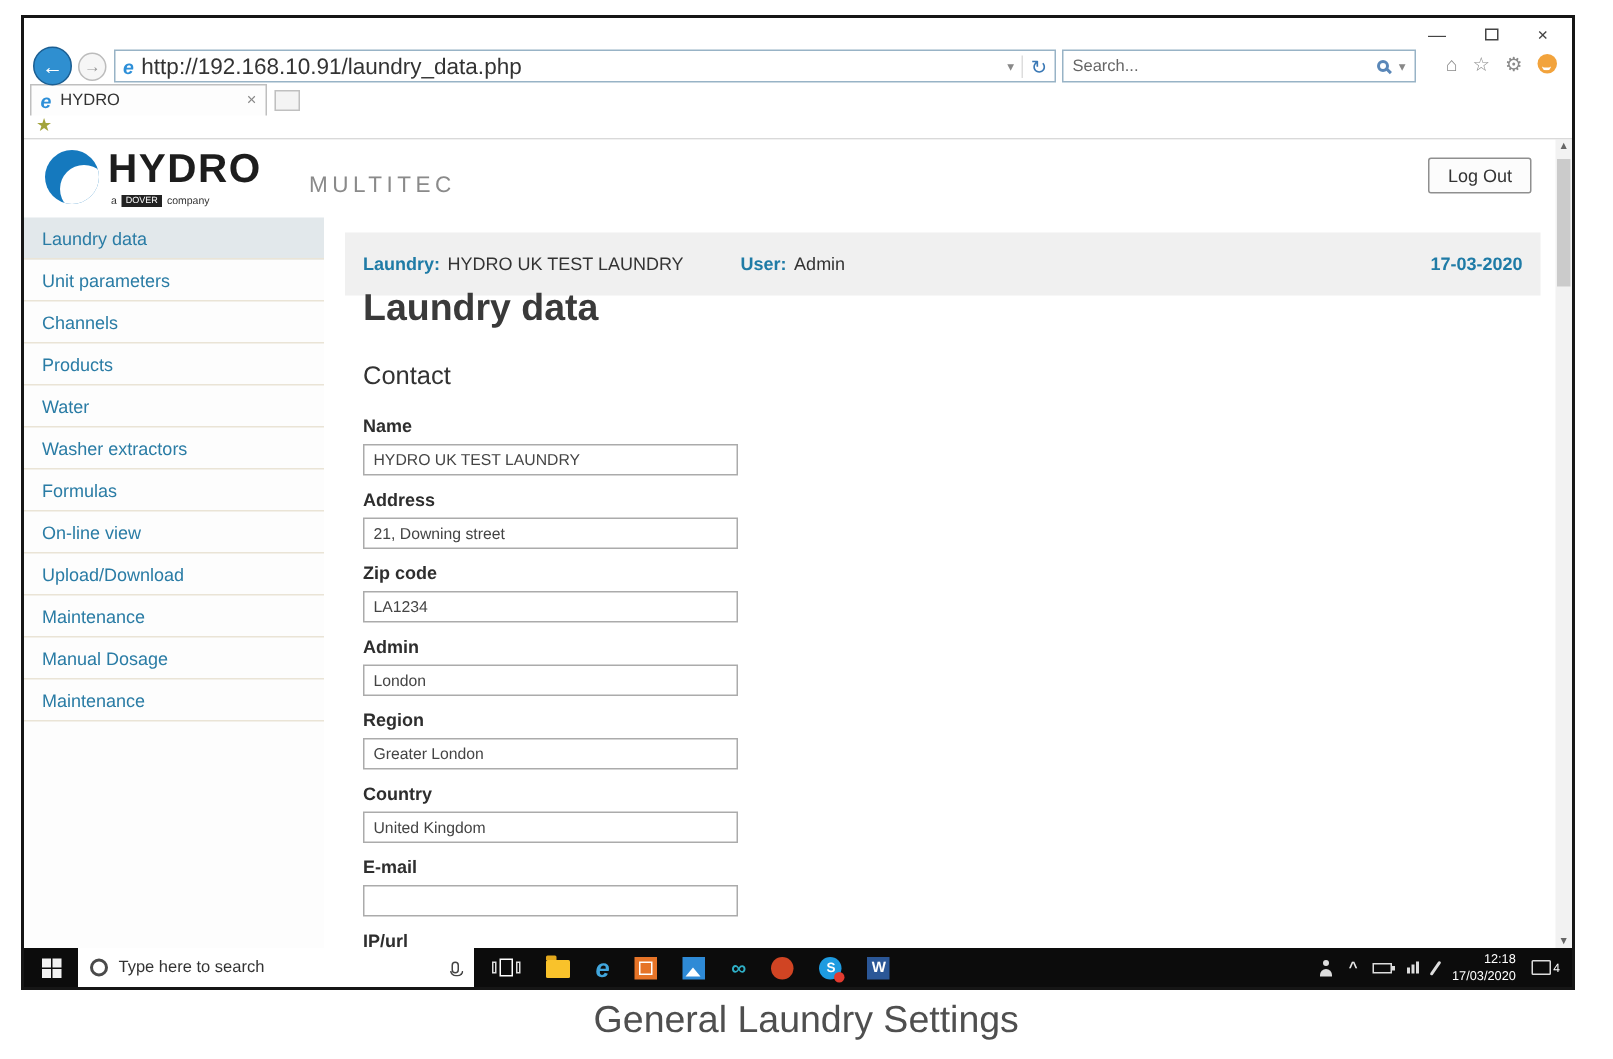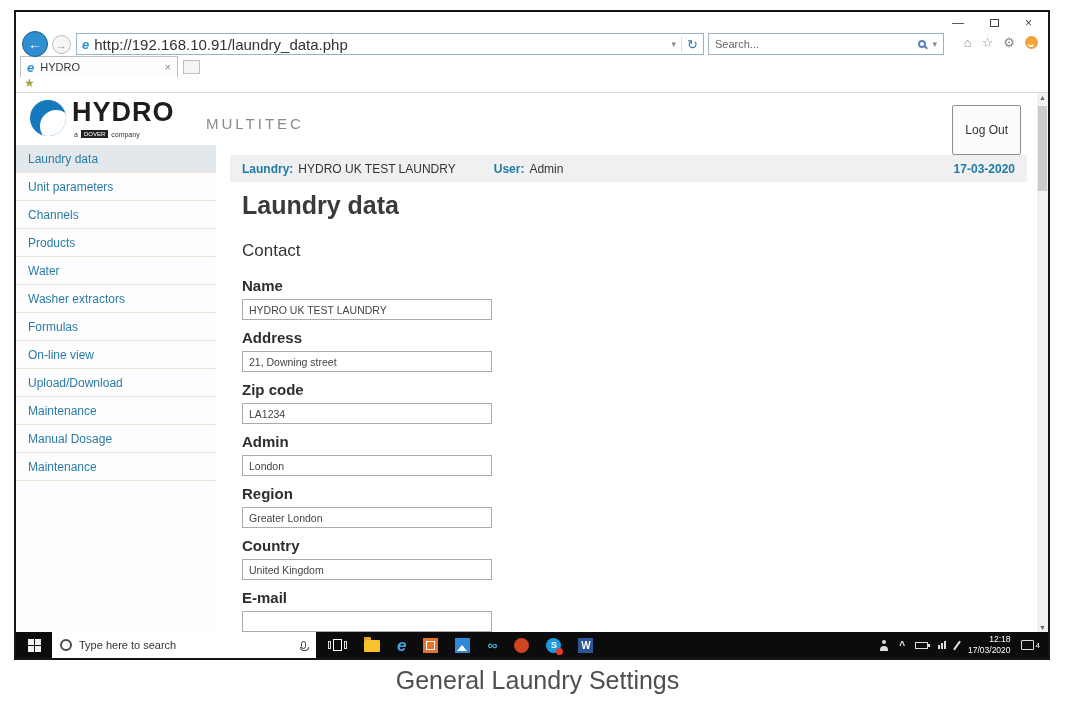--- a/index.html
+++ b/index.html
@@ -43,39 +43,39 @@
   .sb-thumb { position:absolute; top:13px; left:1px; width:9px; height:85px; background:#cbcbcb; }
 
   
   .site-header { position:absolute; left:0; top:0; right:11px; height:52px; background:#fff; }
   .logo-circle { position:absolute; left:14px; top:7px; width:36px; height:36px; border-radius:50%; background:#1579be; overflow:hidden; }
   .logo-circle::after { content:""; position:absolute; left:10px; top:10px; width:32px; height:32px; border-radius:50%; background:#fff; }
   .logo-text { position:absolute; left:56px; top:4px; font-size:27px; font-weight:bold; color:#1d1d1d; letter-spacing:1px; }
   .tagline { position:absolute; left:58px; top:37px; font-size:7px; color:#333; display:flex; gap:3px; align-items:center; }
   .tagline .dover { background:#222; color:#fff; padding:0 3px; font-size:6px; line-height:8px; }
   .product { position:absolute; left:190px; top:22px; font-size:15px; letter-spacing:3px; color:#8a8a8a; }
-  .logout { position:absolute; right:16px; top:12px; border:1px solid #8f8f8f; background:#fcfcfc; font-size:12px; color:#333; padding:17px 12px; border-radius:2px; }
+  .logout { position:absolute; right:16px; top:12px; border:1px solid #8f8f8f; background:#fcfcfc; font-size:12px; color:#333; padding:4px 12px; border-radius:2px; }
 
   
   .sidebar { position:absolute; left:0; top:52px; width:200px; bottom:0; background:#fdfdfd; }
   .side-item { height:28px; line-height:28px; padding-left:12px; font-size:12px; color:#2a7ca5; border-bottom:1px solid #eae4d6; cursor:default; }
   .side-item.active { background:#e2e8eb; }
 
   
   .main { position:absolute; left:200px; top:52px; right:11px; bottom:0; }
-  .infobar { position:absolute; left:14px; right:10px; top:10px; height:27px; background:#f0f0f0; display:flex; align-items:center; font-size:12px; padding:0 12px; }
+  .infobar { position:absolute; left:14px; right:10px; top:10px; height:42px; background:#f0f0f0; display:flex; align-items:center; font-size:12px; padding:0 12px; }
   .ib-label { color:#1f7ba6; font-weight:bold; margin-right:5px; }
   .ib-value { color:#333; margin-right:38px; }
   .ib-value.last { margin-right:0; }
   .ib-date { margin-left:auto; color:#1f7ba6; font-weight:bold; }
   .page-title { position:absolute; left:26px; top:46px; font-size:25px; font-weight:bold; color:#3a3a3a; }
   .section-title { position:absolute; left:26px; top:96px; font-size:17px; color:#333; }
   .form { position:absolute; left:26px; top:132px; bottom:0; width:270px; overflow:hidden; }
   .field { margin-bottom:9px; }
-  .flabel { display:block; font-size:15px; font-weight:bold; color:#2e2e2e; margin-bottom:5px; }
+  .flabel { display:block; font-size:12px; font-weight:bold; color:#2e2e2e; margin-bottom:5px; }
   .finput { width:250px; height:21px; border:1px solid #ababab; padding:0 6px; font-size:10.5px; color:#444; font-family:"Liberation Sans", sans-serif; background:#fff; }
 
   
   .taskbar { position:absolute; left:0; right:0; bottom:0; height:26px; background:#0c0c0c; display:flex; align-items:center; }
   .start { width:36px; height:26px; display:flex; align-items:center; justify-content:center; }
   .winlogo { width:13px; height:13px; display:grid; grid-template-columns:6px 6px; grid-template-rows:6px 6px; gap:1px; }
   .winlogo span { background:#f2f2f2; }
   .tb-search { width:264px; height:26px; background:#fff; display:flex; align-items:center; gap:7px; padding:0 8px; }
   .cortana { width:12px; height:12px; border:2px solid #4a4a4a; border-radius:50%; flex:0 0 auto; }
   .tb-search input { flex:1; border:none; outline:none; font-size:11px; color:#222; font-family:"Liberation Sans", sans-serif; }

